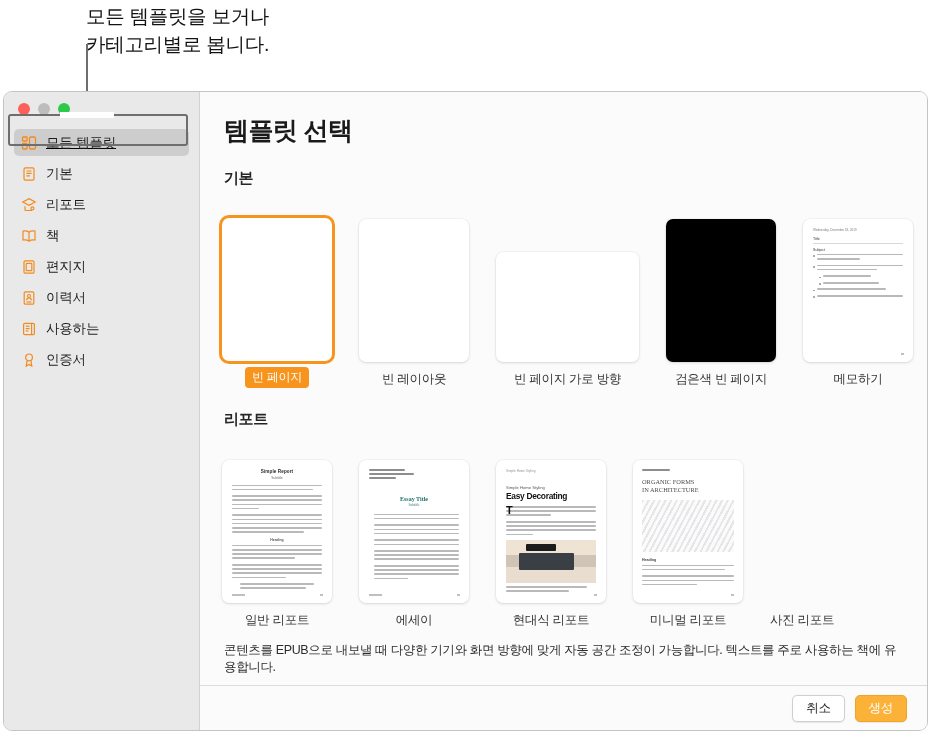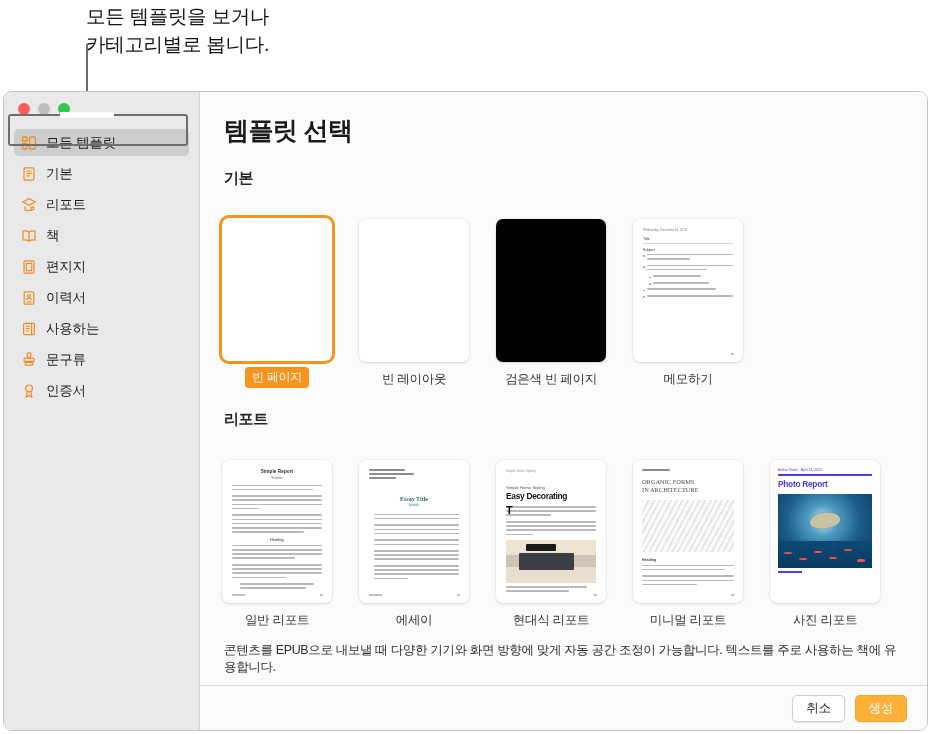--- a/index.html
+++ b/index.html
@@ -80,21 +80,21 @@
   }
   .side-item {
     display: flex; align-items: center;
     gap: 9px;
     height: 27px;
     padding: 0 6px;
     border-radius: 5px;
     margin-bottom: 4px;
     cursor: default;
   }
-  .side-item.selected { background: #cdcdcd; }
+  .side-item.selected { background: #cdcdcd; text-decoration: underline; }
   .side-label {
     font-size: 13.5px;
     color: #1c1c1c;
     letter-spacing: -0.2px;
     white-space: nowrap;
   }
   .side-icon {
     width: 17px; height: 17px;
     flex: 0 0 17px;
     display: flex; align-items: center; justify-content: center;
@@ -392,30 +392,20 @@
             <rect x="2.6" y="2.4" width="10.8" height="11.2" rx="1.2"></rect>
             <line x1="10.6" y1="2.4" x2="10.6" y2="13.6"></line>
             <line x1="4.7" y1="5.2" x2="8.6" y2="5.2"></line>
             <line x1="4.7" y1="7.6" x2="8.6" y2="7.6"></line>
             <line x1="4.7" y1="10" x2="7.4" y2="10"></line>
           </svg>
         </span>
         <span class="side-label">사용하는</span>
       </div>
 
-      <div class="side-item">
-        <span class="side-icon">
-          <svg width="16" height="16" viewBox="0 0 16 16" fill="none" stroke="#f28b1e" stroke-width="1.2">
-            <path d="M6 2.6 a2 2 0 0 1 4 0 c0 1.2-.9 1.8-.9 2.8 h-2.2 c0-1-.9-1.6-.9-2.8 Z"></path>
-            <rect x="3" y="6.2" width="10" height="3.2" rx="0.9"></rect>
-            <rect x="4.2" y="10.4" width="7.6" height="2.8" rx="0.7"></rect>
-          </svg>
-        </span>
-        <span class="side-label">문구류</span>
-      </div>
 
       <div class="side-item">
         <span class="side-icon">
           <svg width="16" height="16" viewBox="0 0 16 16" fill="none" stroke="#f28b1e" stroke-width="1.2">
             <circle cx="8" cy="5.4" r="3.4"></circle>
             <path d="M6 8.8 L5.2 14 L8 12.4 L10.8 14 L10 8.8"></path>
           </svg>
         </span>
         <span class="side-label">인증서</span>
       </div>
@@ -436,20 +426,24 @@
         <div class="tpl selected">
           <div class="thumb portrait"></div>
           <div class="tpl-label">빈 페이지</div>
         </div>
 
         <div class="tpl">
           <div class="thumb portrait"></div>
           <div class="tpl-label">빈 레이아웃</div>
         </div>
 
+        <div class="tpl">
+          <div class="thumb landscape"></div>
+          <div class="tpl-label">빈 페이지 가로 방향</div>
+        </div>
 
         <div class="tpl">
           <div class="thumb portrait black"></div>
           <div class="tpl-label">검은색 빈 페이지</div>
         </div>
 
         <div class="tpl">
           <div class="thumb portrait">
             <div class="doc">
               <div class="note-date">Wednesday, December 18, 2019</div>
@@ -639,38 +633,20 @@
                   <div class="ln s100"></div>
                   <div class="ln s60"></div>
                 </div>
               <div class="pnum"></div>
             </div>
           </div>
           <div class="tpl-label">미니멀 리포트</div>
         </div>
 
         <div class="tpl">
-          <div class="thumb portrait">
-            <div class="doc" style="padding:8px 8px">
-              <div class="photo-kicker">Author Name  ·  April 14, 2020</div>
-              <div class="photo-rule"></div>
-              <div class="photo-title">Photo Report</div>
-              <div class="photo-img">
-                <div class="turtle"></div>
-                <div class="reef"></div>
-                <div class="fish" style="left:6%;bottom:18%"></div>
-                <div class="fish" style="left:22%;bottom:10%"></div>
-                <div class="fish" style="left:38%;bottom:20%"></div>
-                <div class="fish" style="left:54%;bottom:12%"></div>
-                <div class="fish" style="left:70%;bottom:22%"></div>
-                <div class="fish" style="left:84%;bottom:8%"></div>
-              </div>
-              <div class="photo-foot"></div>
-            </div>
-          </div>
           <div class="tpl-label">사진 리포트</div>
         </div>
 
       </div>
     </div>
 
     <div id="info-bar">
       <div id="info-desc">콘텐츠를 EPUB으로 내보낼 때 다양한 기기와 화면 방향에 맞게 자동 공간 조정이 가능합니다. 텍스트를 주로 사용하는 책에 유용합니다.</div>
     </div>
 

